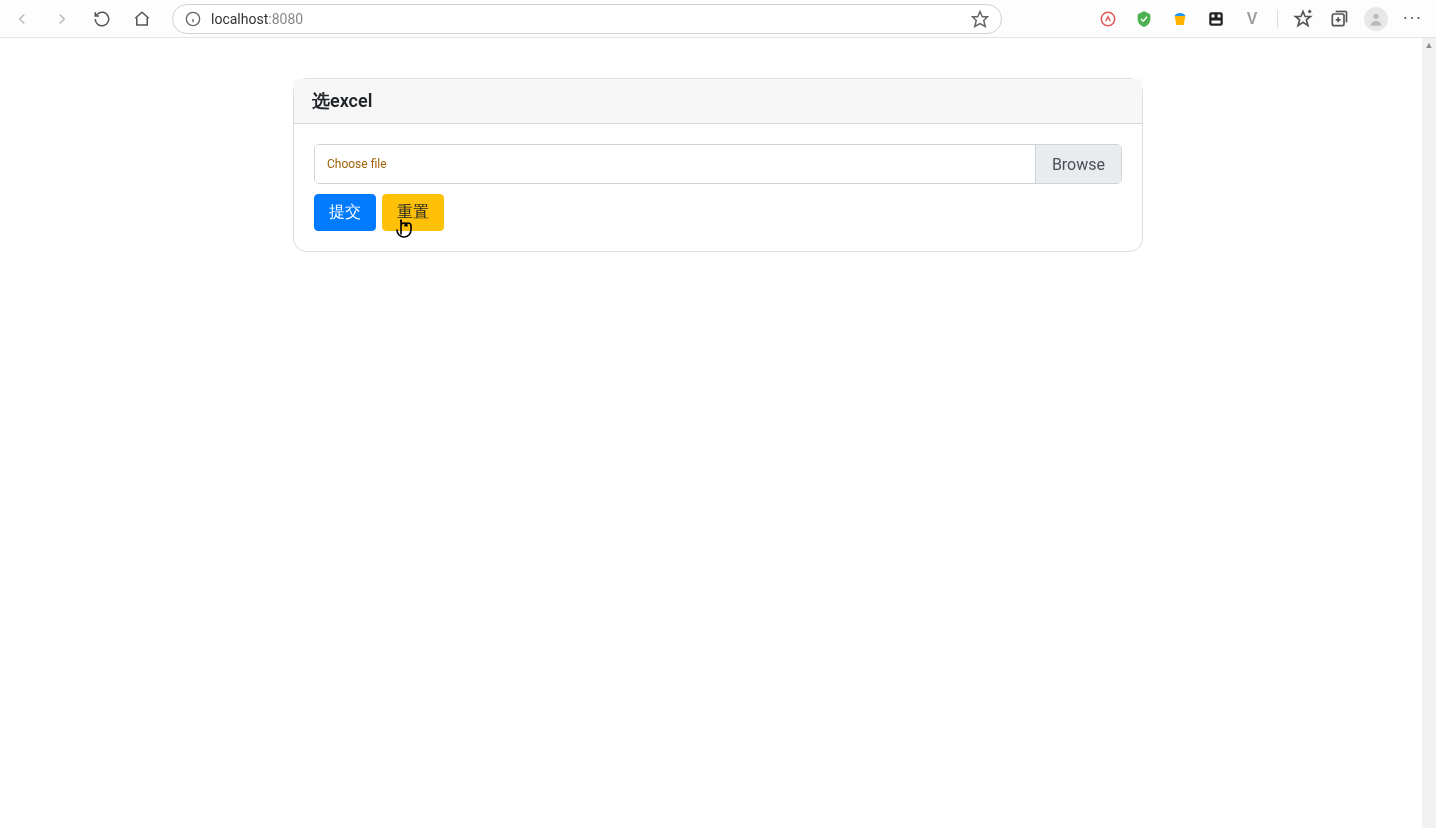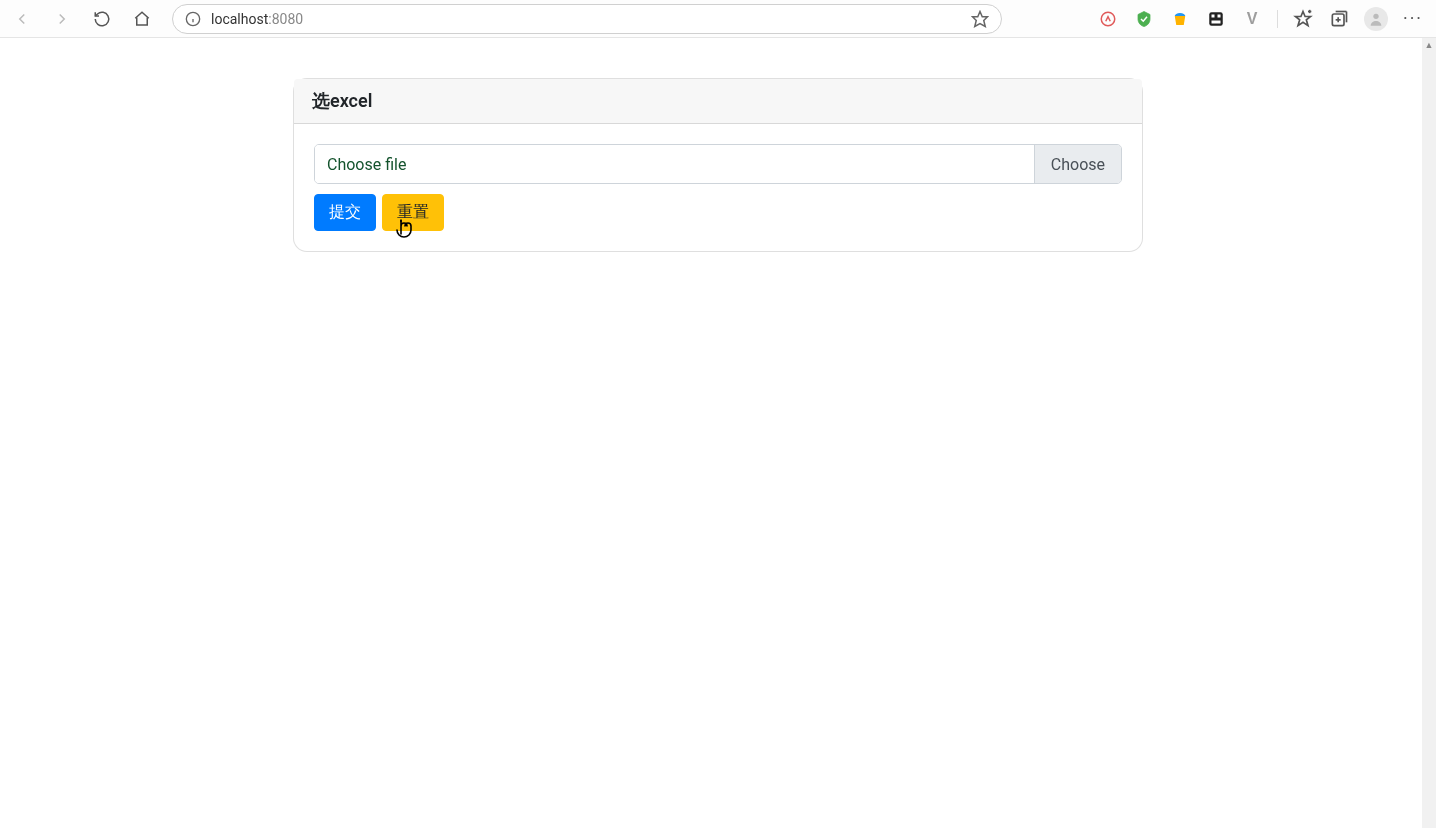--- a/index.html
+++ b/index.html
@@ -93,22 +93,22 @@
       width: 100%;
       border: 1px solid #ced4da;
       border-radius: 5px;
       overflow: hidden;
       height: 40px;
       margin-bottom: 10px;
     }
     .file-input-label {
       flex: 1;
       padding: 8px 12px;
-      color: #14532d;
-      font-size: 16px;
+      color: #a16207;
+      font-size: 12px;
       background: #fff;
       display:flex;align-items:center;
     }
     .file-input-browse {
       padding: 8px 16px;
       background: #e9ecef;
       color: #495057;
       border-left: 1px solid #ced4da;
       font-size: 16px;
       display:flex;align-items:center;
@@ -256,21 +256,21 @@
     <div class="arrow">▲</div>
   </div>
 
   <div class="page-content">
     <div class="card">
       <div class="card-header">选excel</div>
       <div class="card-body">
 
         <div class="file-input">
           <div class="file-input-label">Choose file</div>
-          <div class="file-input-browse">Choose</div>
+          <div class="file-input-browse">Browse</div>
         </div>
 
         <button class="btn btn-primary">提交</button>
         <button class="btn btn-warning">重置</button>
 
       </div>
     </div>
   </div>
 
   <svg class="cursor" width="24" height="28" viewBox="0 0 24 28">

